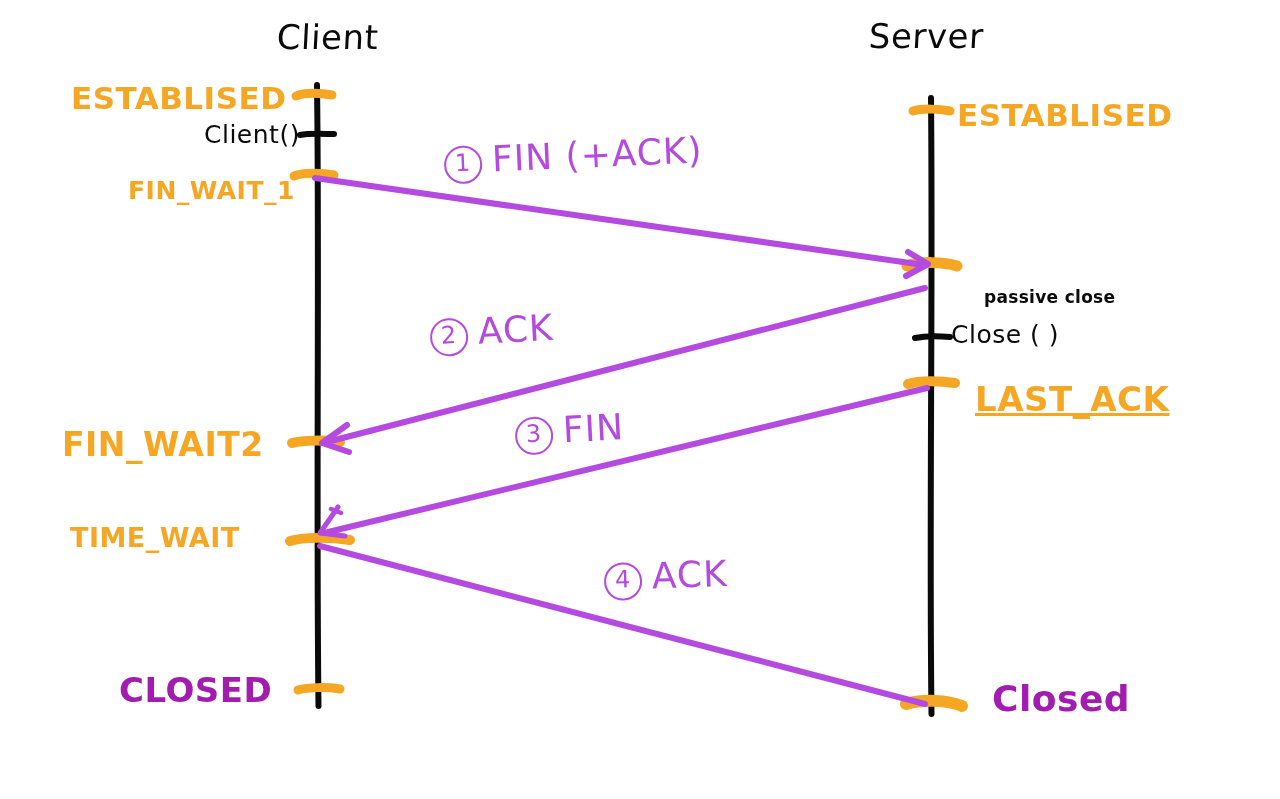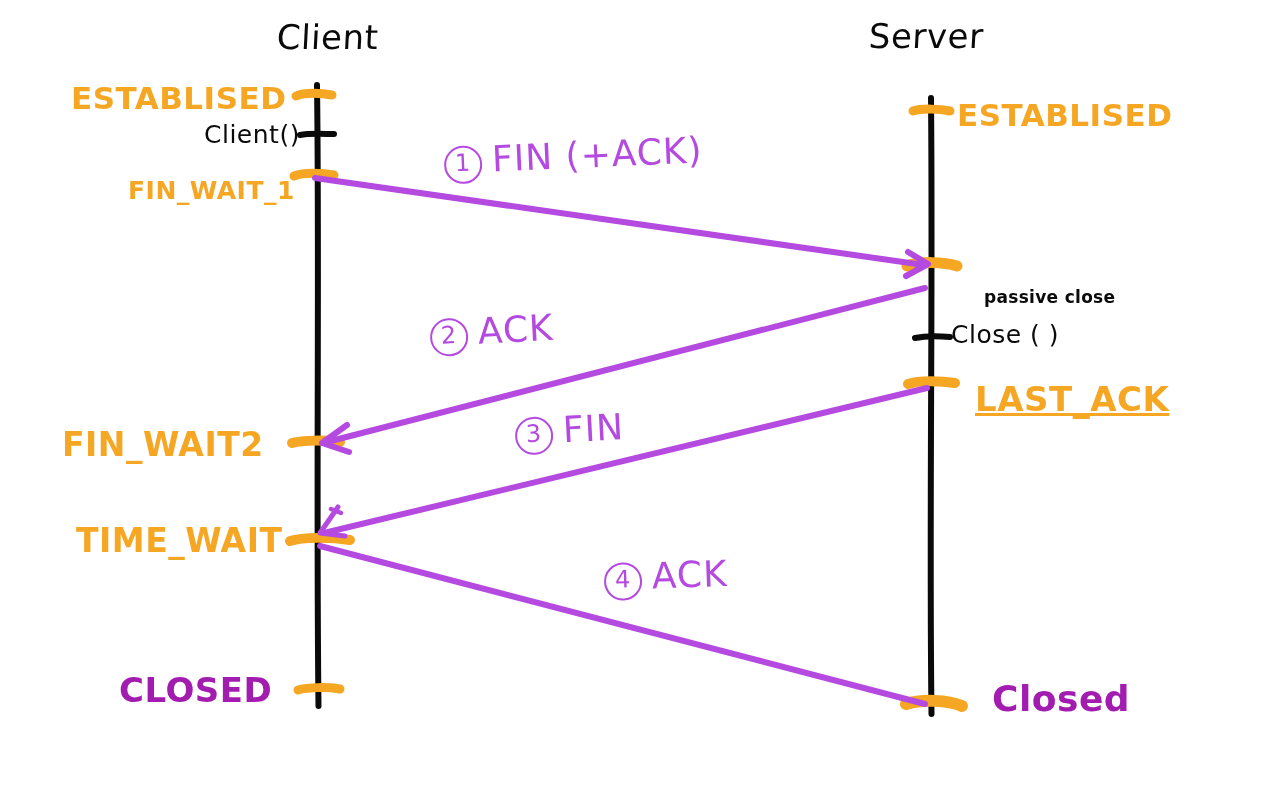--- a/index.html
+++ b/index.html
@@ -155,21 +155,21 @@
     </g>
 
   </svg>
 
   <div class="lbl lbl-title" style="left:277px; top:20px;">Client</div>
   <div class="lbl lbl-title" style="left:869px; top:19px;">Server</div>
 
   <div class="lbl lbl-state" style="left:71px; top:83px;">ESTABLISED</div>
   <div class="lbl lbl-state" style="left:128px; top:178px; font-size:25px;">FIN_WAIT_1</div>
   <div class="lbl lbl-state" style="left:62px; top:428px; font-size:33px;">FIN_WAIT2</div>
-  <div class="lbl lbl-state" style="left:76px; top:524px; font-size:33px;">TIME_WAIT</div>
+  <div class="lbl lbl-state" style="left:70px; top:524px; font-size:27px;">TIME_WAIT</div>
   <div class="lbl lbl-state-lower" style="left:119px; top:673px; font-size:34px;">CLOSED</div>
 
   <div class="lbl lbl-state" style="left:957px; top:100px;">ESTABLISED</div>
   <div class="lbl lbl-state" style="left:975px; top:382px; font-size:34px;text-decoration:underline;">LAST_ACK</div>
   <div class="lbl lbl-state-lower" style="left:992px; top:681px; font-size:36px;">Closed</div>
 
   <div class="lbl lbl-call" style="left:204px; top:122px;">Client()</div>
   <div class="lbl lbl-call" style="left:951px; top:322px;">Close ( )</div>
 
   <div class="lbl lbl-note" style="left:984px; top:289px;">passive close</div>

